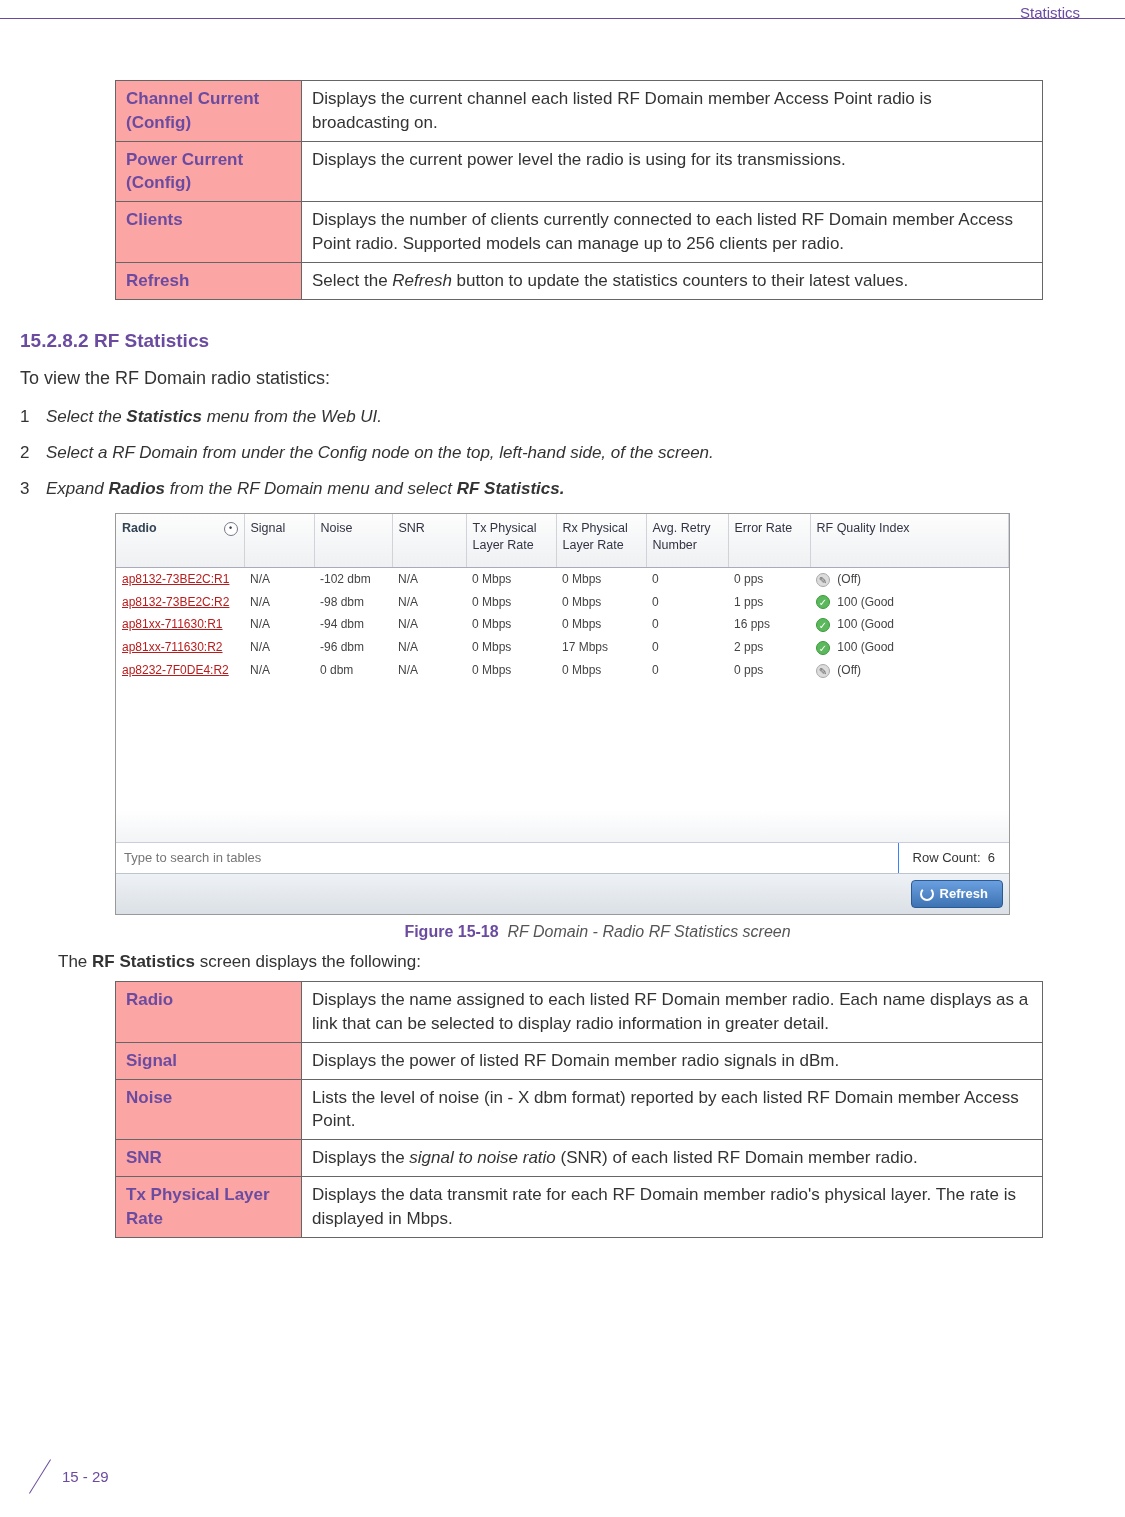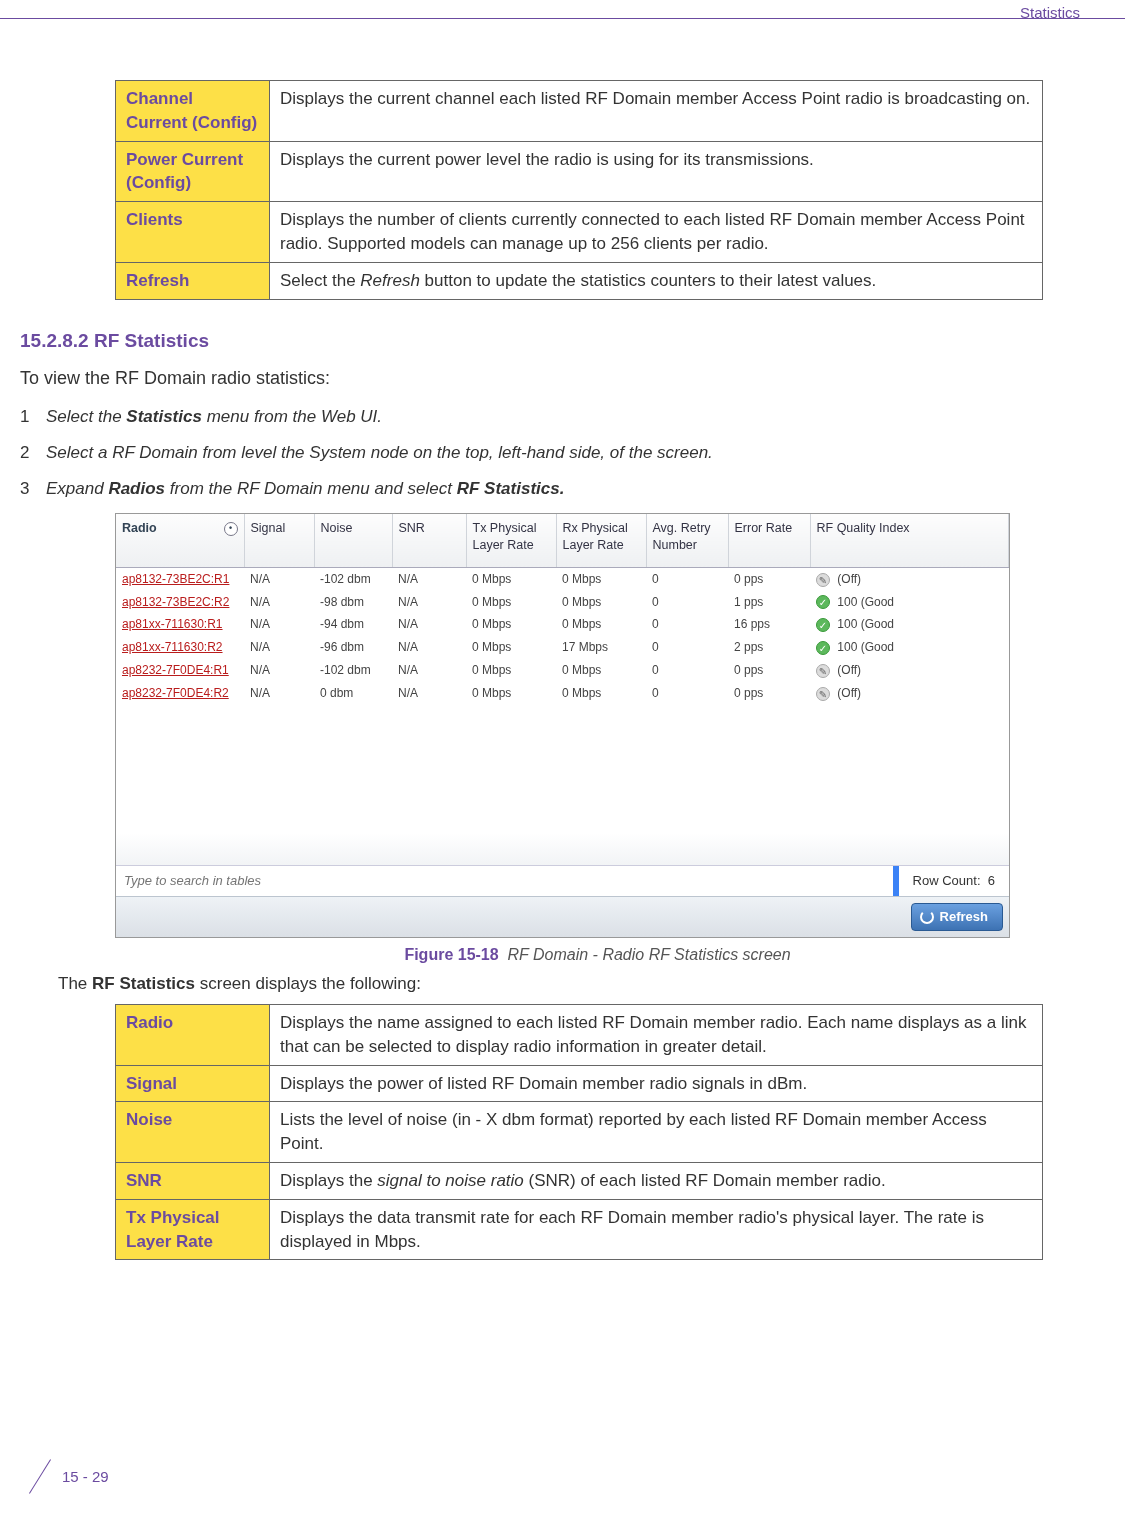--- a/index.html
+++ b/index.html
@@ -40,24 +40,24 @@
       margin-left: 95px;
       margin-bottom: 28px;
     }
     table.param td {
       border: 1px solid #666;
       padding: 6px 10px;
       vertical-align: top;
       font-size: 17px;
     }
     table.param td.label {
-      background: #fde047;
+      background: #fca5a5;
       color: #6b4ba0;
       font-weight: bold;
-      width: 154px;
+      width: 186px;
     }
     table.param em { font-style: italic; }
     .sect-heading {
       color: #6b4ba0;
       font-weight: bold;
       font-size: 19px;
       margin-bottom: 12px;
     }
     .intro-text {
       font-size: 18px;
@@ -151,23 +151,22 @@
       display: flex;
       border-top: 1px solid #ccd;
       background: #f7f8fa;
     }
     .search-row input {
       flex: 1;
       border: none;
       background: #fff;
       padding: 6px 8px;
       font-size: 13px;
-      font-style: italic;
       color: #888;
-      border-right: 6px solid #3b82f6;
+      border-right: 1px solid #3b82f6;
       outline: none;
     }
     .row-count {
       padding: 6px 14px;
       font-size: 13px;
       color: #333;
       background:#fff;
     }
     .refresh-bar {
       background: linear-gradient(#eef2f6,#dbe0e6);
@@ -265,21 +264,21 @@
 
   <div class="intro-text">To view the RF Domain radio statistics:</div>
 
   <div id="steps">
       <div class="step">
         <div class="step-num">1</div>
         <div class="step-body">Select the <b>Statistics</b> menu from the Web UI.</div>
       </div>
       <div class="step">
         <div class="step-num">2</div>
-        <div class="step-body">Select a RF Domain from level the System node on the top, left-hand side, of the screen.</div>
+        <div class="step-body">Select a RF Domain from under the Config node on the top, left-hand side, of the screen.</div>
       </div>
       <div class="step">
         <div class="step-num">3</div>
         <div class="step-body">Expand <b>Radios</b> from the RF Domain menu and select <b>RF Statistics.</b></div>
       </div>
     </div>
 
   <div class="figure-wrap">
     <div class="ui-panel">
       <table class="ui-table">
@@ -333,31 +332,20 @@
             <tr>
               <td class="radio-link">ap81xx-711630:R2</td>
               <td>N/A</td>
               <td>-96 dbm</td>
               <td>N/A</td>
               <td>0 Mbps</td>
               <td>17 Mbps</td>
               <td>0</td>
               <td>2 pps</td>
               <td><span class="status-ico ico-good">✓</span> 100 (Good</td>
-            </tr>
-            <tr>
-              <td class="radio-link">ap8232-7F0DE4:R1</td>
-              <td>N/A</td>
-              <td>-102 dbm</td>
-              <td>N/A</td>
-              <td>0 Mbps</td>
-              <td>0 Mbps</td>
-              <td>0</td>
-              <td>0 pps</td>
-              <td><span class="status-ico ico-off">✎</span> (Off)</td>
             </tr>
             <tr>
               <td class="radio-link">ap8232-7F0DE4:R2</td>
               <td>N/A</td>
               <td>0 dbm</td>
               <td>N/A</td>
               <td>0 Mbps</td>
               <td>0 Mbps</td>
               <td>0</td>
               <td>0 pps</td>

